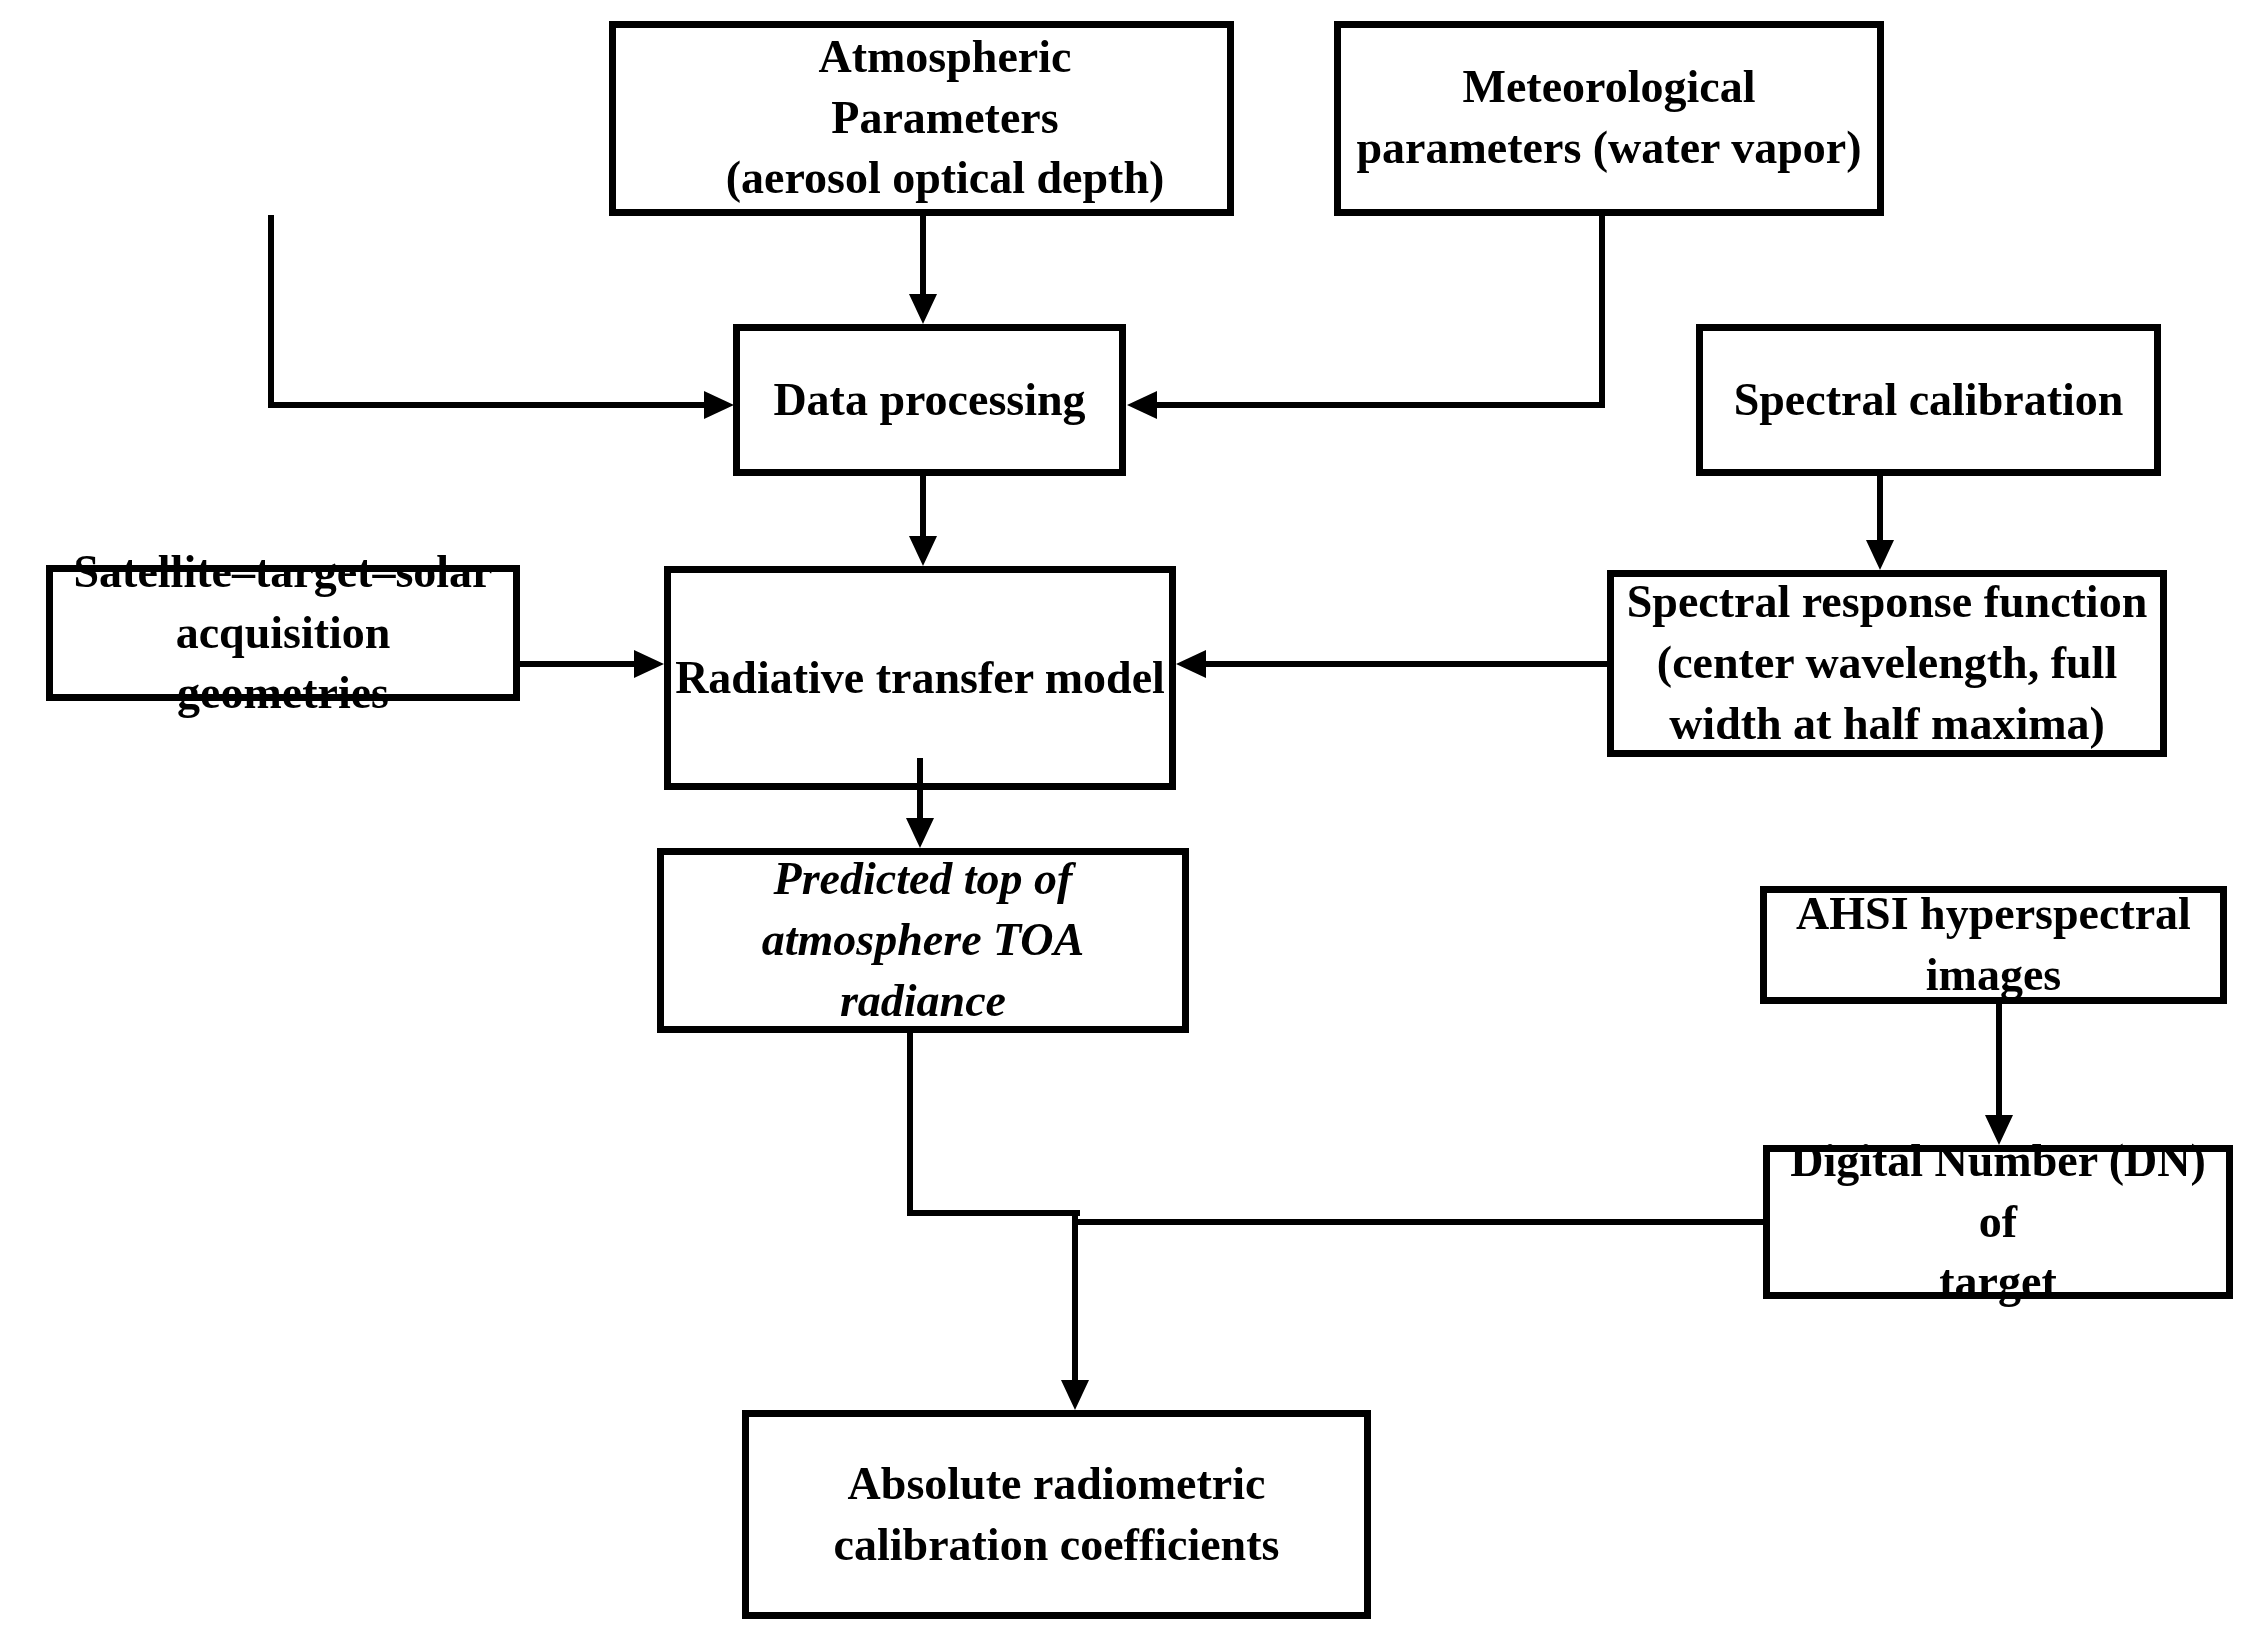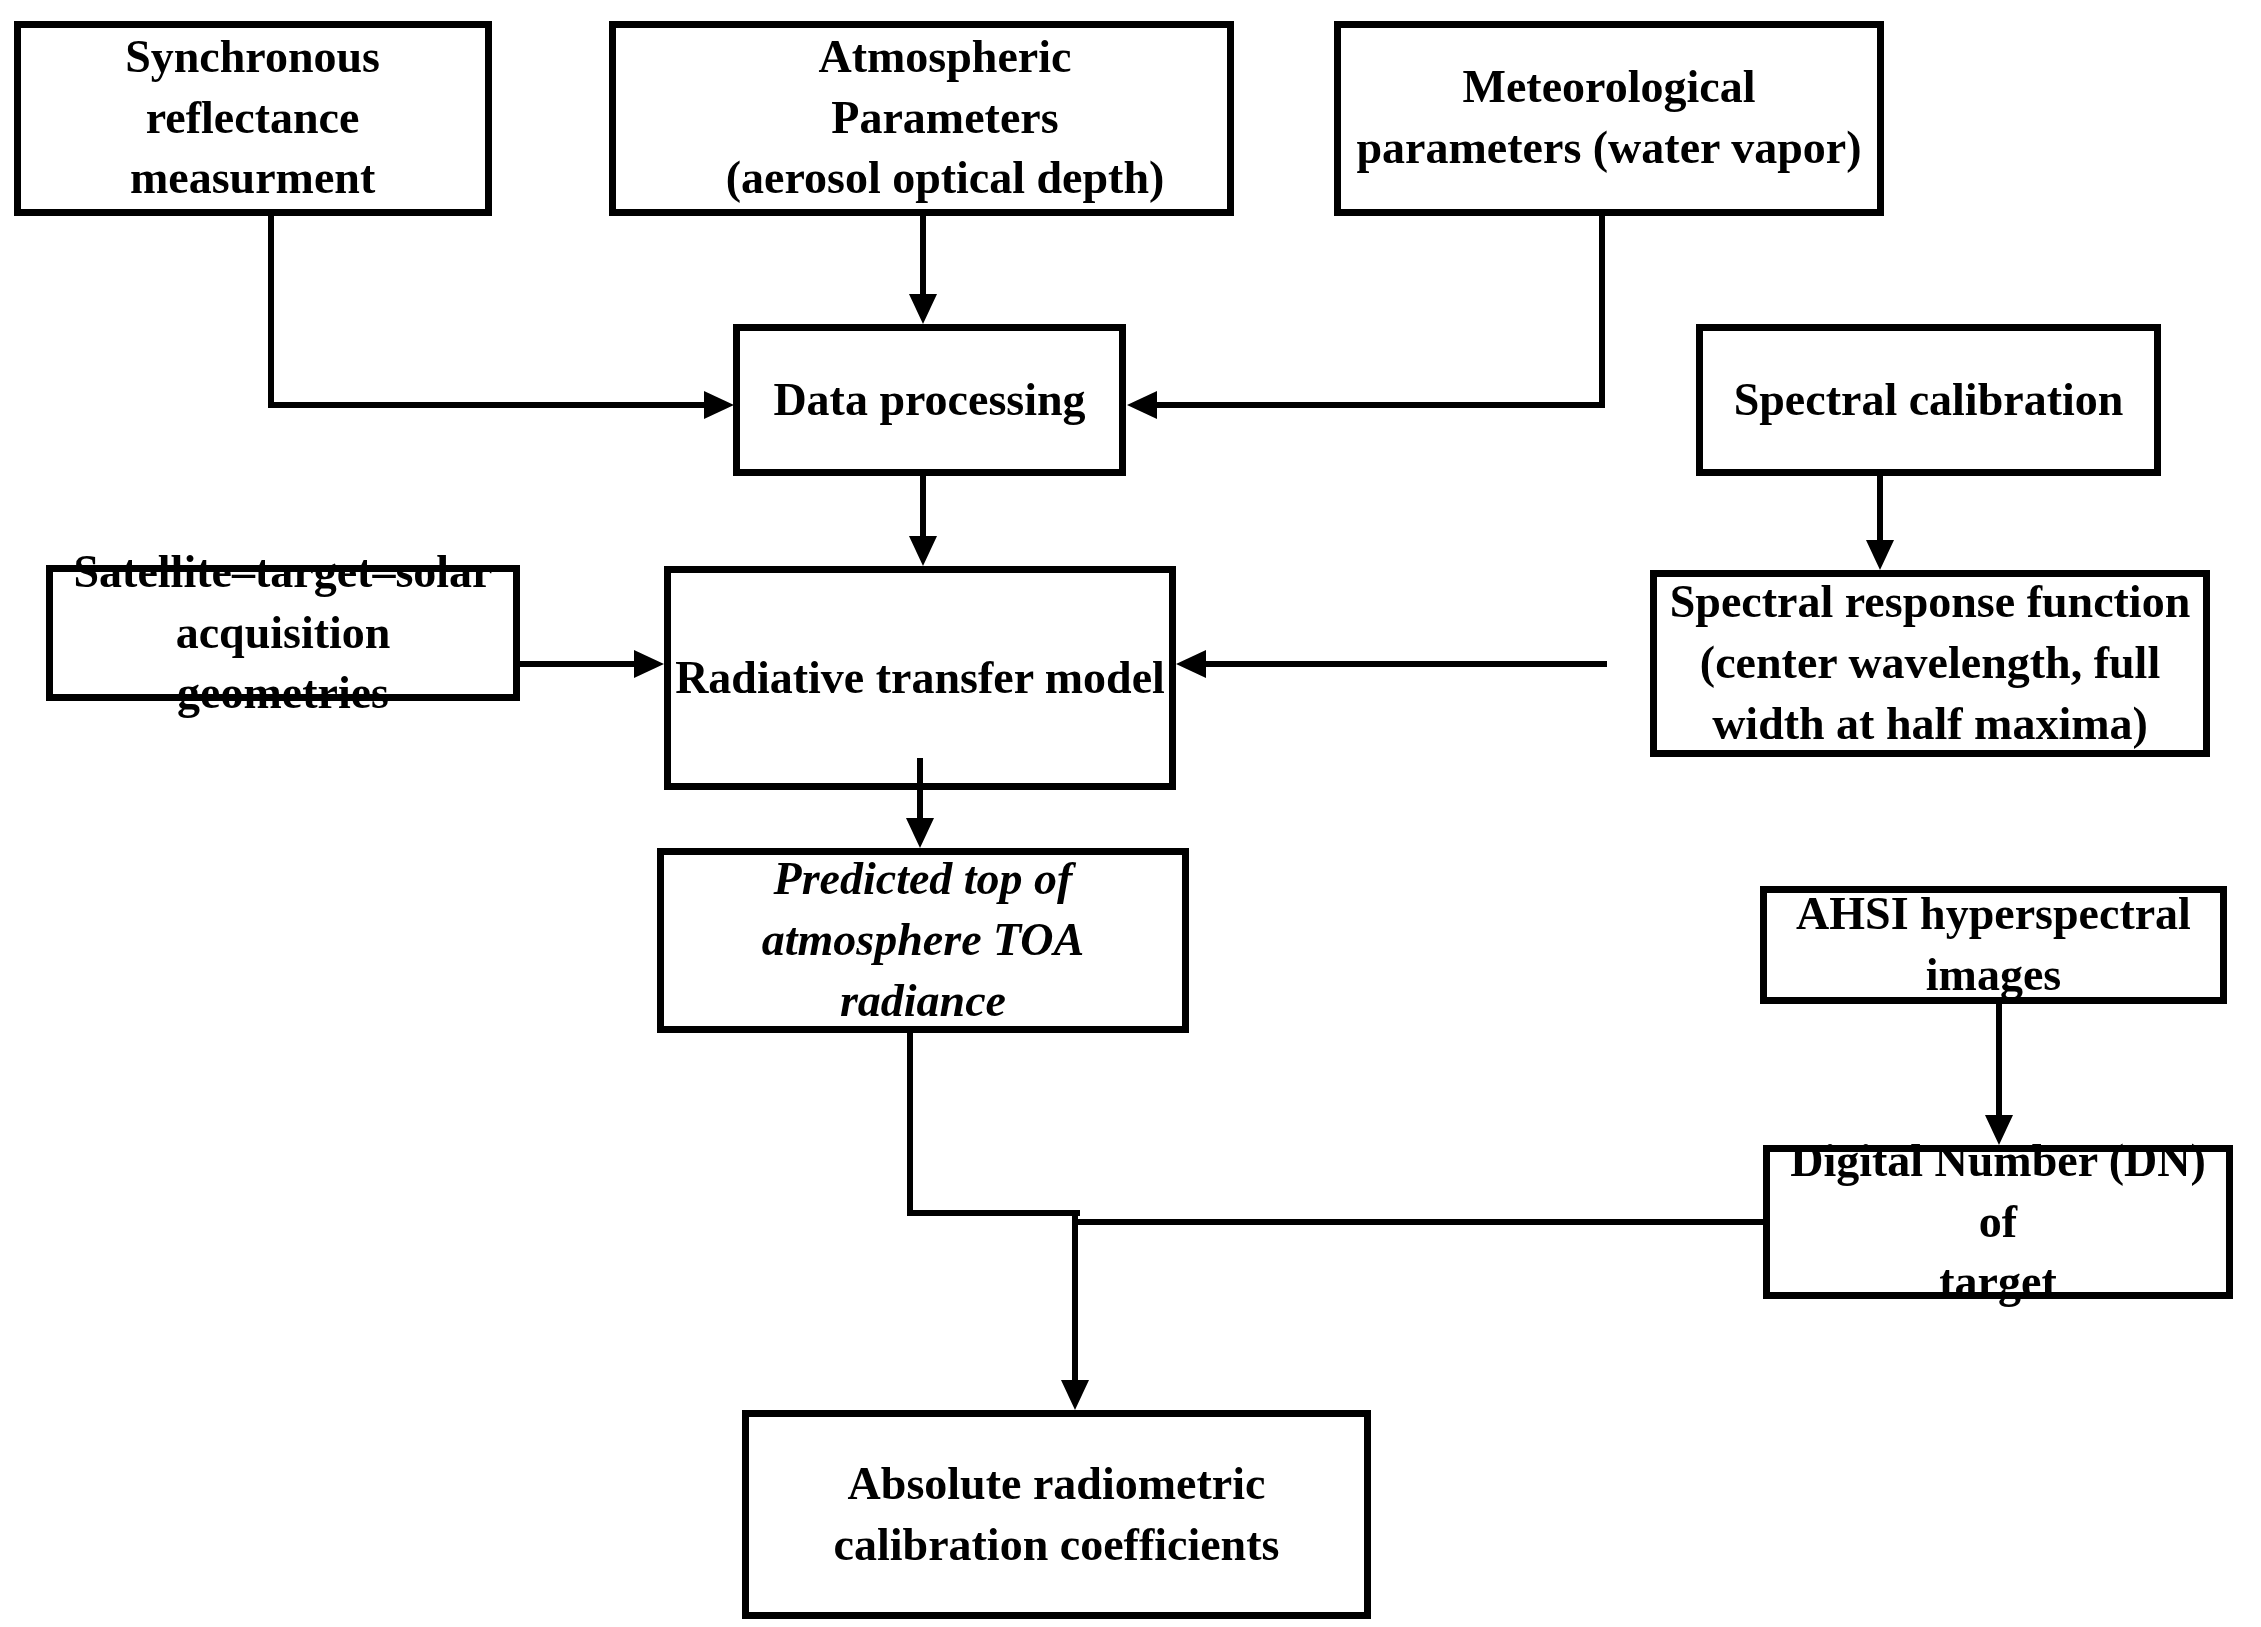--- a/index.html
+++ b/index.html
@@ -56,25 +56,20 @@
     border-top: 14px solid transparent;
     border-bottom: 14px solid transparent;
     border-right: 30px solid #000000;
   }
 </style>
 </head>
 <body>
 
 <div class="canvas">
 
-  <div class="node" style="left:13.6px; top:20.6px; width:478px; height:195px;">
-    <span class="label">Synchronous
-reflectance
-measurment</span>
-  </div>
 
   <div class="node" style="left:609px; top:20.6px; width:625px; height:195px;padding-left:47px;">
     <span class="label">Atmospheric
 Parameters
 (aerosol optical depth)</span>
   </div>
 
   <div class="node" style="left:1334px; top:20.6px; width:550px; height:195px;">
     <span class="label">Meteorological
 parameters (water vapor)</span>
@@ -91,21 +86,21 @@
   <div class="node" style="left:46px; top:565px; width:474px; height:136px;">
     <span class="label">Satellite–target–solar
 acquisition
 geometries</span>
   </div>
 
   <div class="node" style="left:664px; top:566px; width:512px; height:224px;">
     <span class="label">Radiative transfer model</span>
   </div>
 
-  <div class="node" style="left:1607px; top:570px; width:560px; height:187px;margin-left:43px;">
+  <div class="node" style="left:1607px; top:570px; width:560px; height:187px;">
     <span class="label">Spectral response function
 (center wavelength, full
 width at half maxima)</span>
   </div>
 
   <div class="node" style="left:657px; top:848px; width:532px; height:185px;font-style:italic;">
     <span class="label">Predicted top of
 atmosphere TOA
 radiance</span>
   </div>

